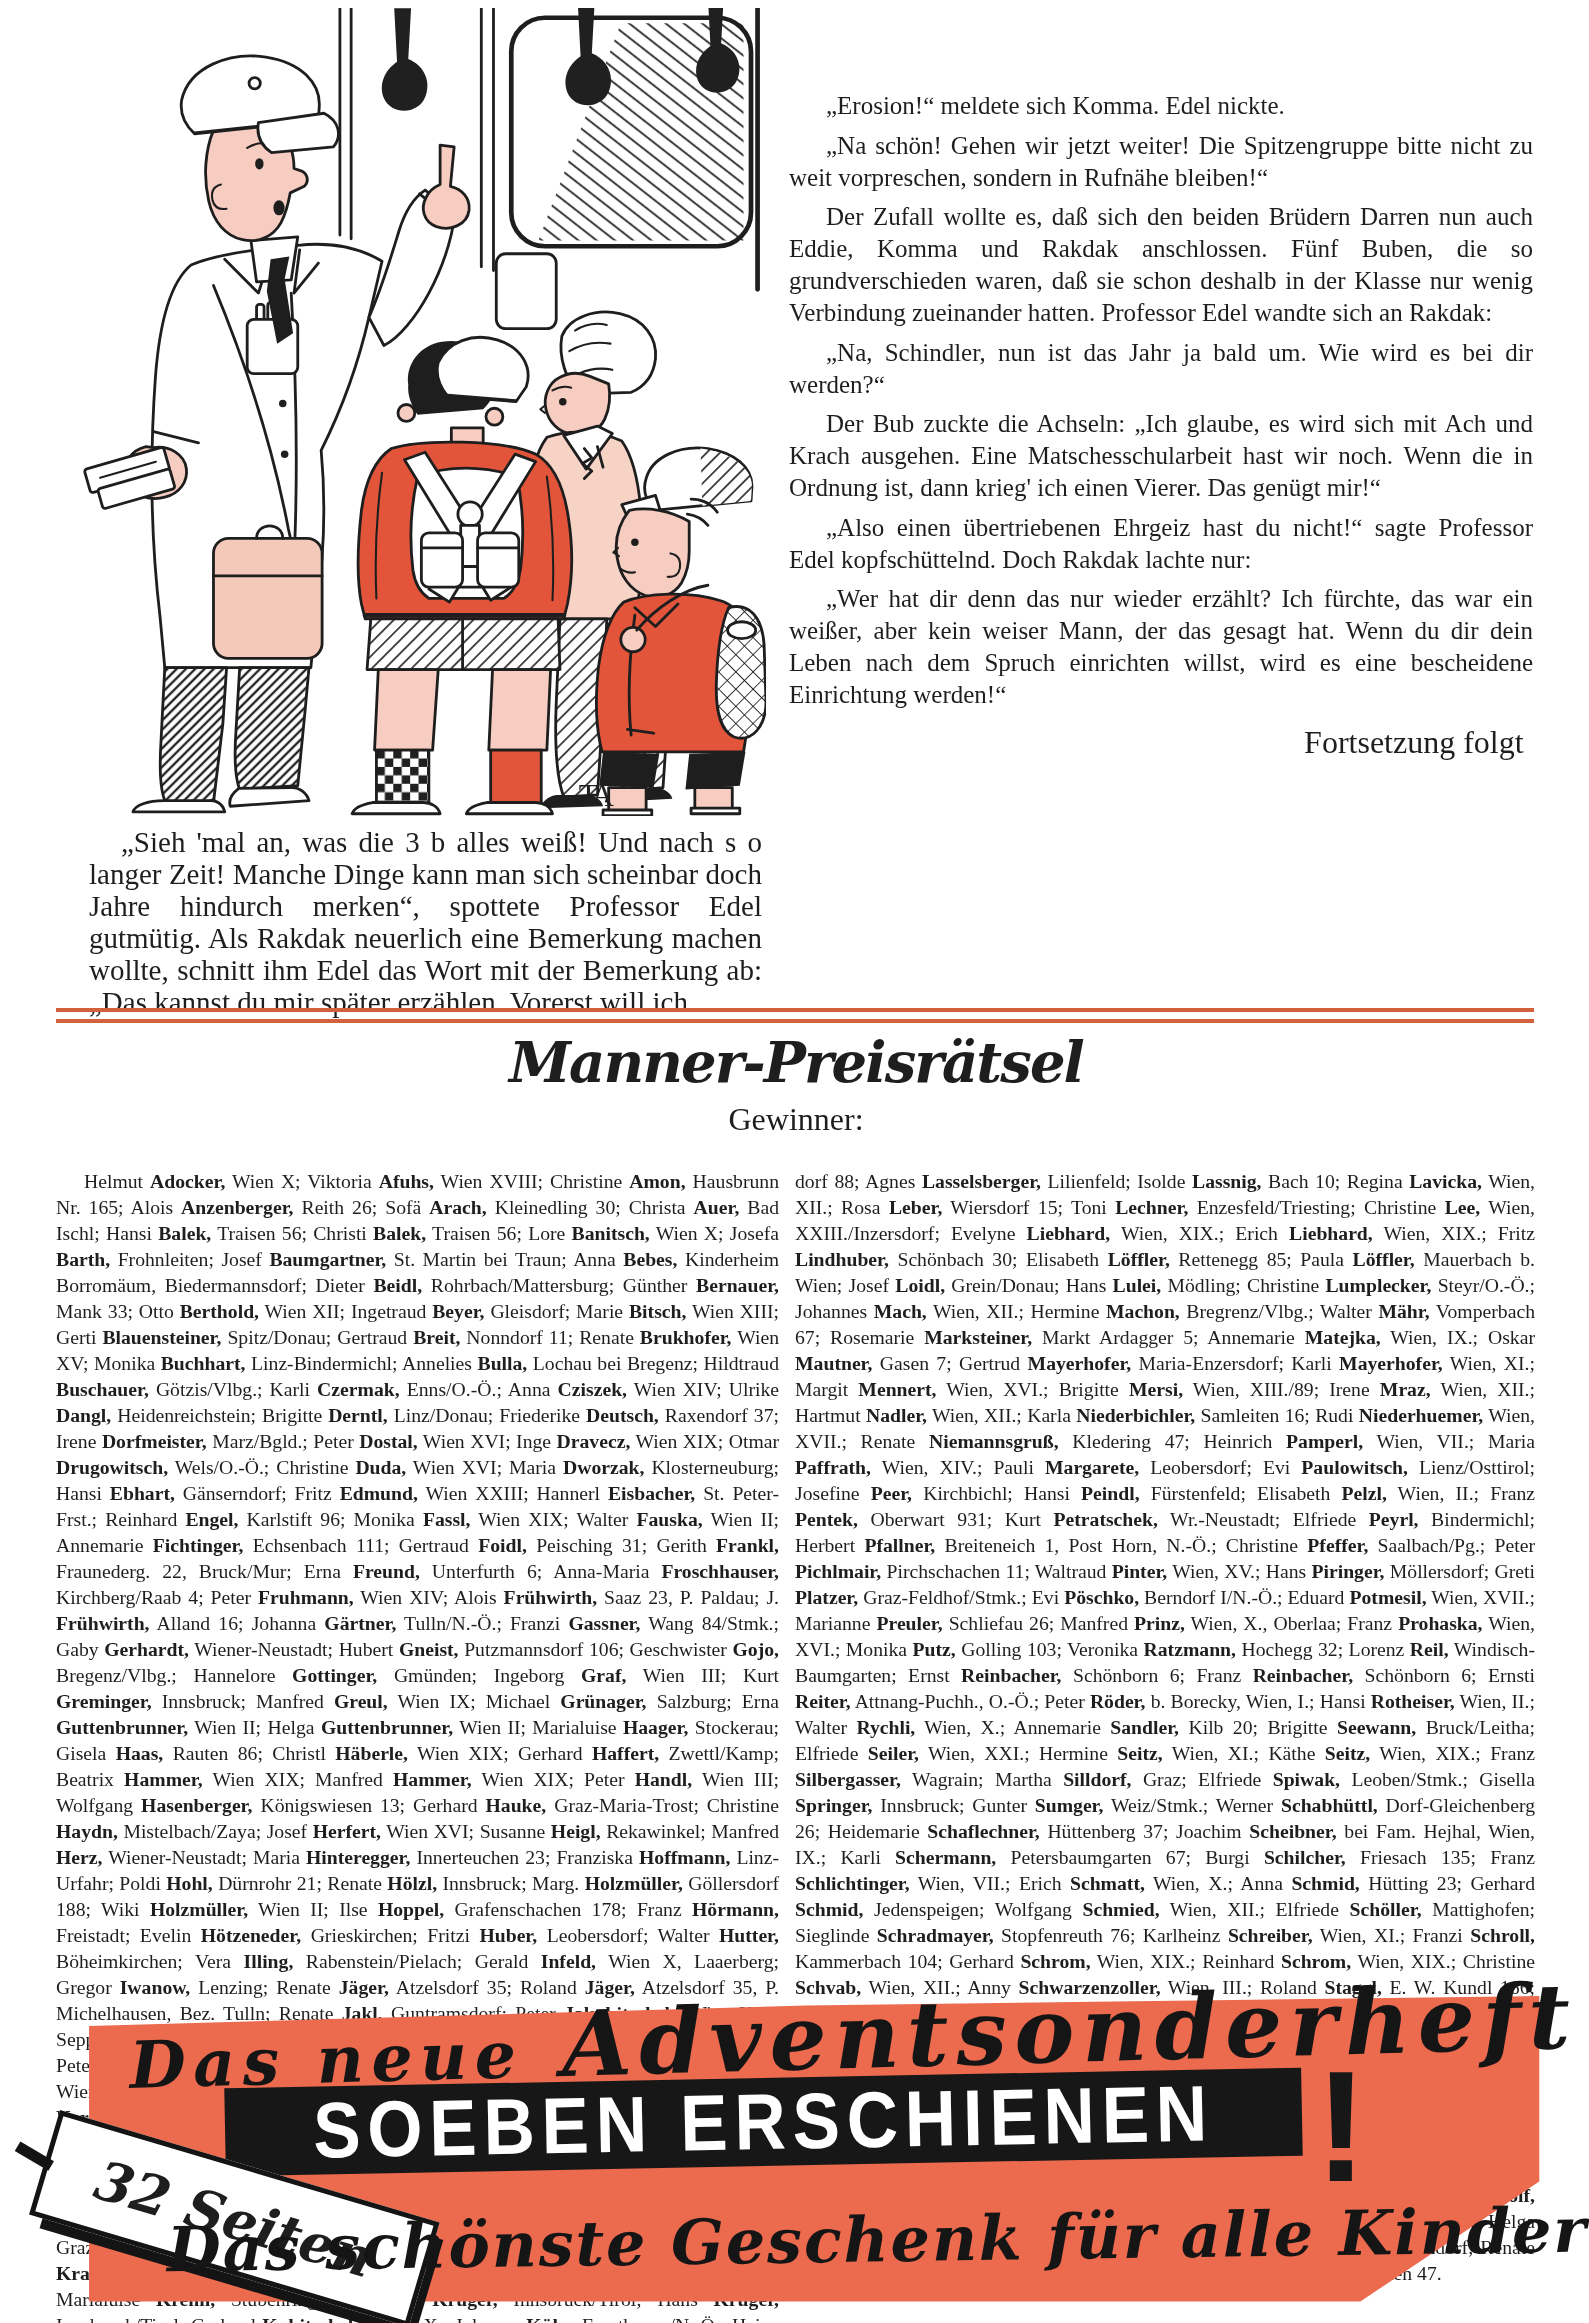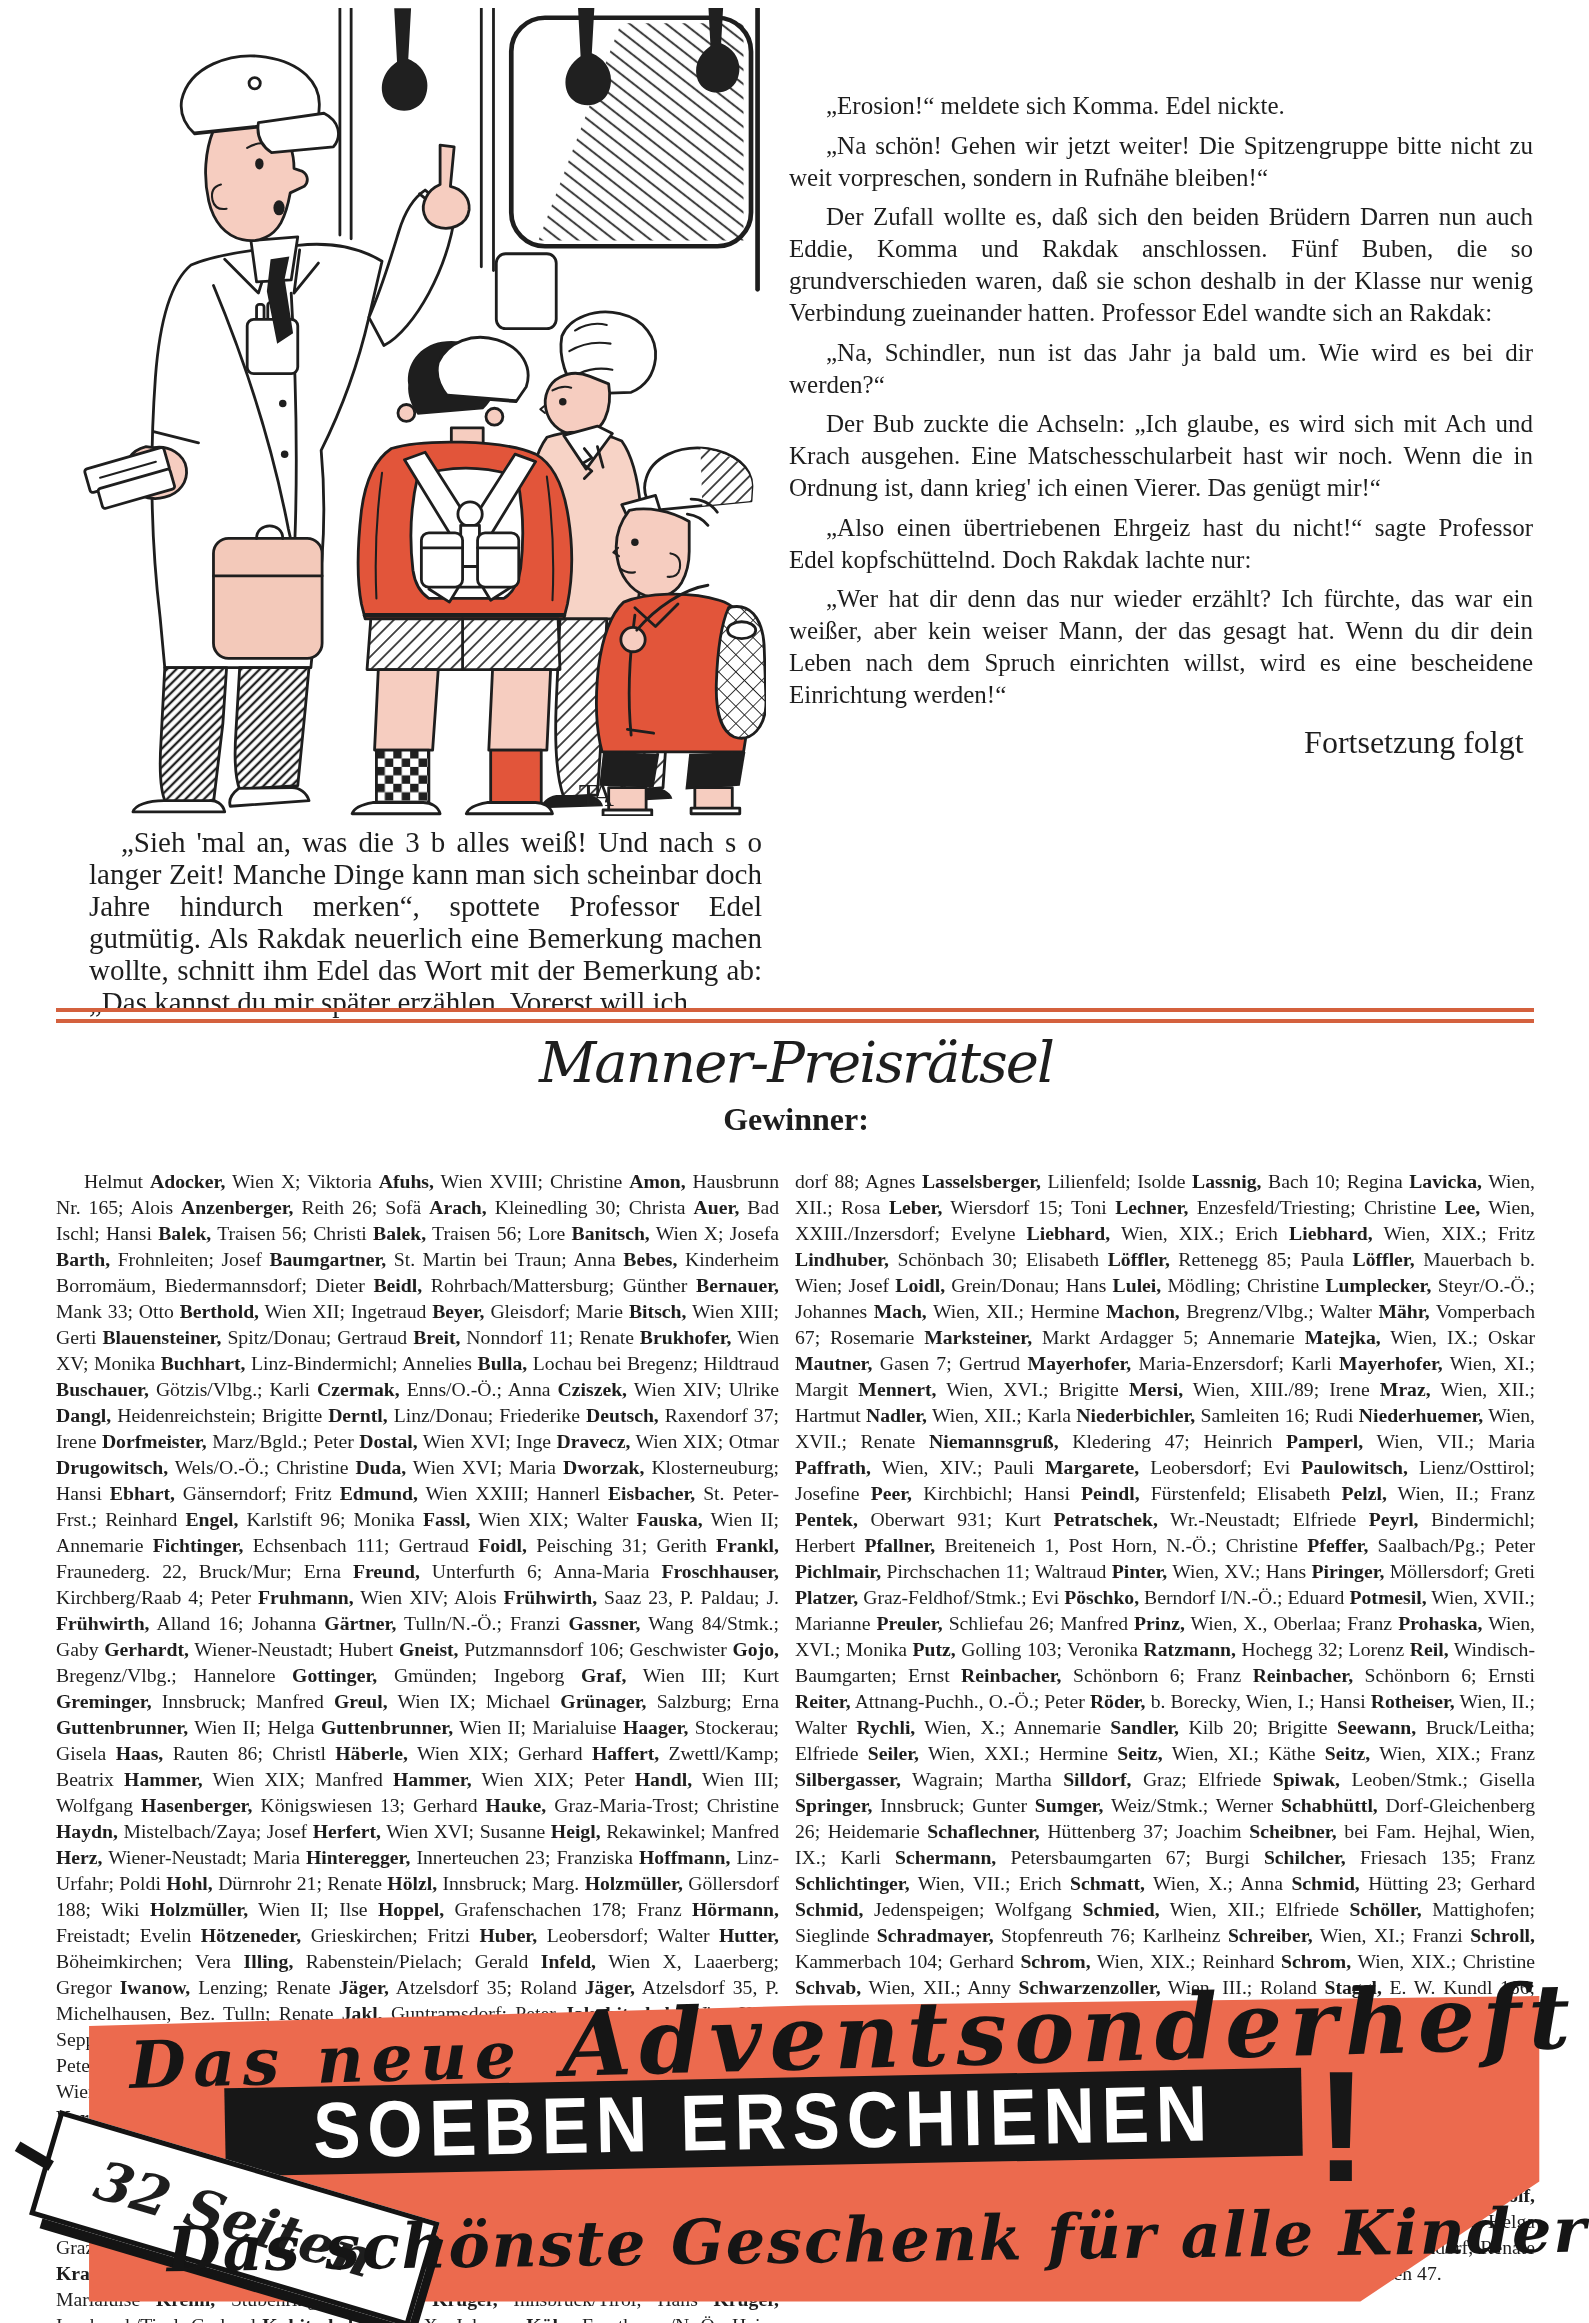--- a/index.html
+++ b/index.html
@@ -34,23 +34,23 @@
          font-size:25px;line-height:32px;text-align:justify}
   .story p{margin:0;text-indent:37px}
   .story p.first{text-indent:0}
   .story p + p{margin-top:7.5px}
   .fortsetzung{text-align:right;font-size:32px;margin-top:15px;padding-right:9.4px}
 
   .rule{position:absolute;left:56px;top:1008px;width:1478px;height:6.6px;
         border-top:4.7px solid var(--rule_red);border-bottom:4.7px solid var(--rule_red)}
 
   .contest-head{position:absolute;left:56px;top:1032px;width:1480px;text-align:center}
-  .contest-title{font-family:"DejaVu Serif",serif;font-style:italic;font-weight:normal;
+  .contest-title{font-family:"DejaVu Serif",serif;font-style:italic;font-weight:bold;
                  font-size:56px;letter-spacing:-1.9px;line-height:1.1}
-  .contest-sub{font-size:32px;font-weight:bold;margin-top:7.5px}
+  .contest-sub{font-size:32px;font-weight:normal;margin-top:7.5px}
 
   .winners{position:absolute;top:1168px;font-size:19.7px;line-height:26px;text-align:justify}
   .winners b{font-weight:bold}
   #winners-left{left:56px;width:723px}
   #winners-right{left:795px;width:740px}
   .indent-first{text-indent:28px}
 
   .banner-bg{position:absolute;left:0;top:1968px}
   .banner-headline{position:absolute;left:129px;top:1984px;width:1368px;white-space:nowrap;
         font-family:"DejaVu Serif",serif;font-style:italic;font-weight:bold;

